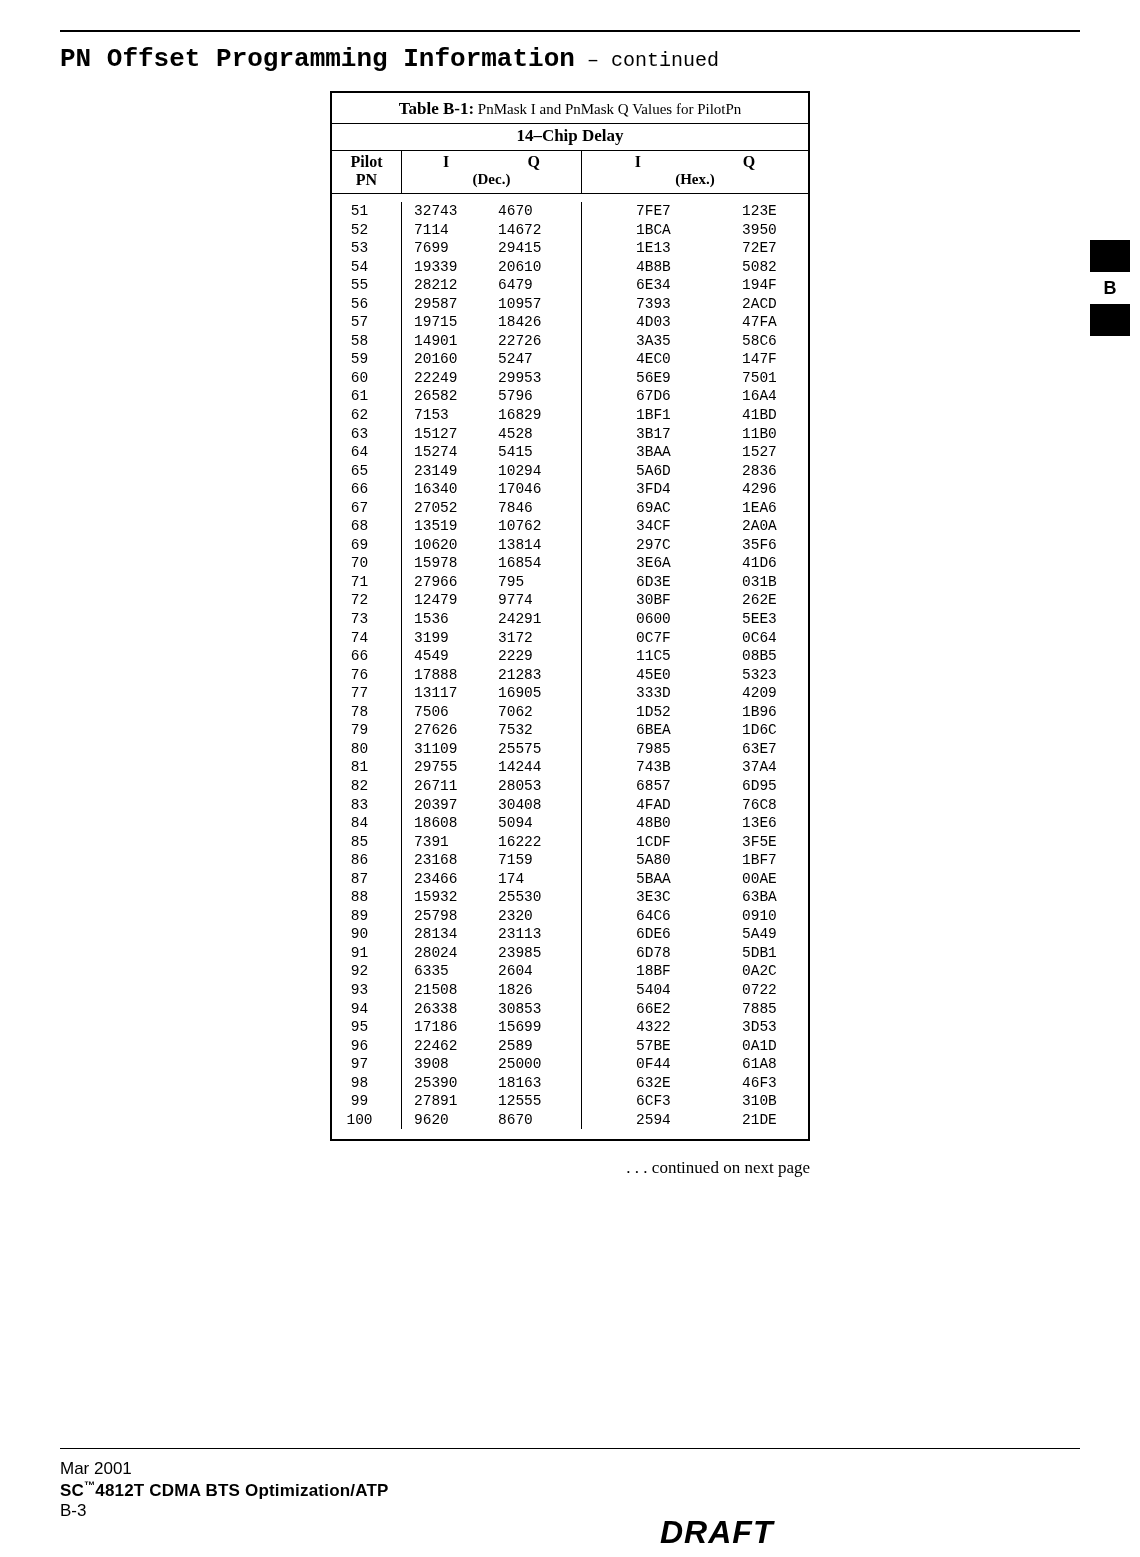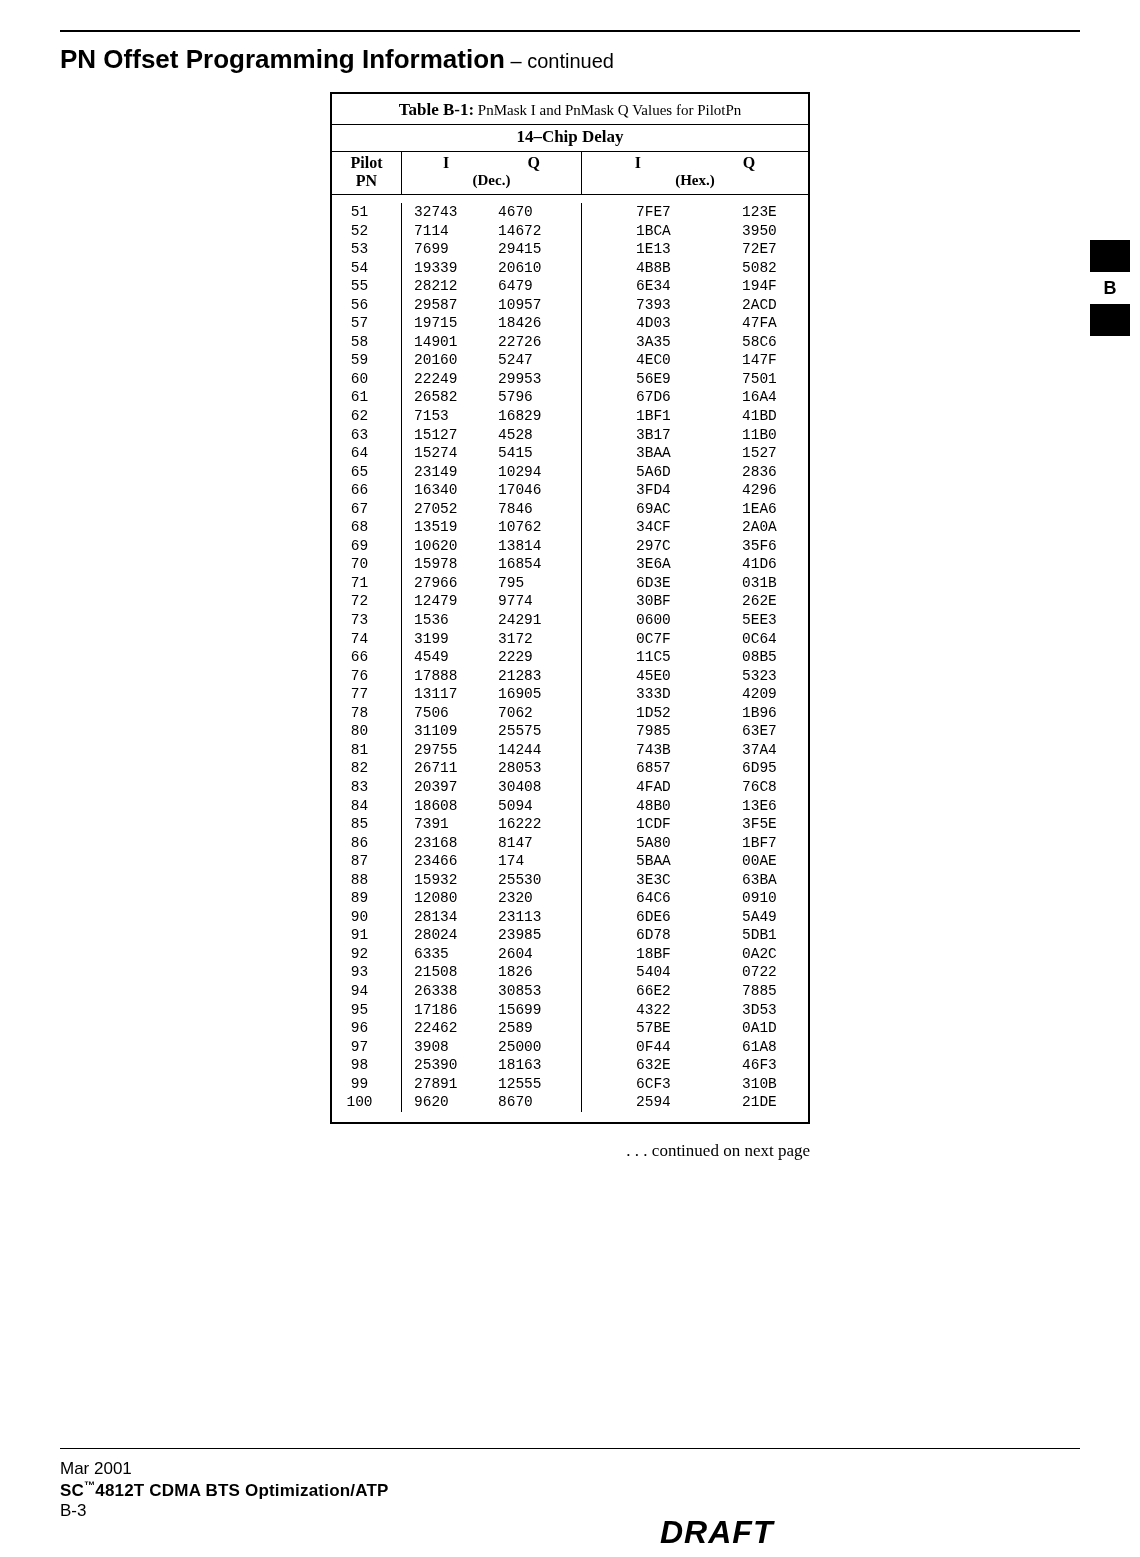--- a/index.html
+++ b/index.html
@@ -16,21 +16,21 @@
     min-height: 1557px;
     padding: 30px 60px 20px 60px;
     position: relative;
   }
   .hr-top {
     border: none;
     border-top: 2px solid #000;
     margin: 0 0 12px 0;
   }
   .heading {
-    font-family: Liberation Sans, sans-serif;
+    font-family: Liberation Mono, monospace;
     font-size: 26px;
     font-weight: bold;
     margin-bottom: 14px;
   }
   .heading .cont {
     font-weight: normal;
     font-size: 20px;
   }
   .side-tab {
     position: absolute;
@@ -387,20 +387,27 @@
           <div class="c-qhex">4209</div>
         </div>
         <div class="data-row">
           <div class="c-pn">78</div>
           <div class="c-idec">7506</div>
           <div class="c-qdec">7062</div>
           <div class="c-ihex">1D52</div>
           <div class="c-qhex">1B96</div>
         </div>
         <div class="data-row">
+          <div class="c-pn">79</div>
+          <div class="c-idec">27626</div>
+          <div class="c-qdec">7532</div>
+          <div class="c-ihex">6BEA</div>
+          <div class="c-qhex">1D6C</div>
+        </div>
+        <div class="data-row">
           <div class="c-pn">80</div>
           <div class="c-idec">31109</div>
           <div class="c-qdec">25575</div>
           <div class="c-ihex">7985</div>
           <div class="c-qhex">63E7</div>
         </div>
         <div class="data-row">
           <div class="c-pn">81</div>
           <div class="c-idec">29755</div>
           <div class="c-qdec">14244</div>
@@ -431,41 +438,41 @@
         <div class="data-row">
           <div class="c-pn">85</div>
           <div class="c-idec">7391</div>
           <div class="c-qdec">16222</div>
           <div class="c-ihex">1CDF</div>
           <div class="c-qhex">3F5E</div>
         </div>
         <div class="data-row">
           <div class="c-pn">86</div>
           <div class="c-idec">23168</div>
-          <div class="c-qdec">8147</div>
+          <div class="c-qdec">7159</div>
           <div class="c-ihex">5A80</div>
           <div class="c-qhex">1BF7</div>
         </div>
         <div class="data-row">
           <div class="c-pn">87</div>
           <div class="c-idec">23466</div>
           <div class="c-qdec">174</div>
           <div class="c-ihex">5BAA</div>
           <div class="c-qhex">00AE</div>
         </div>
         <div class="data-row">
           <div class="c-pn">88</div>
           <div class="c-idec">15932</div>
           <div class="c-qdec">25530</div>
           <div class="c-ihex">3E3C</div>
           <div class="c-qhex">63BA</div>
         </div>
         <div class="data-row">
           <div class="c-pn">89</div>
-          <div class="c-idec">12080</div>
+          <div class="c-idec">25798</div>
           <div class="c-qdec">2320</div>
           <div class="c-ihex">64C6</div>
           <div class="c-qhex">0910</div>
         </div>
         <div class="data-row">
           <div class="c-pn">90</div>
           <div class="c-idec">28134</div>
           <div class="c-qdec">23113</div>
           <div class="c-ihex">6DE6</div>
           <div class="c-qhex">5A49</div>

